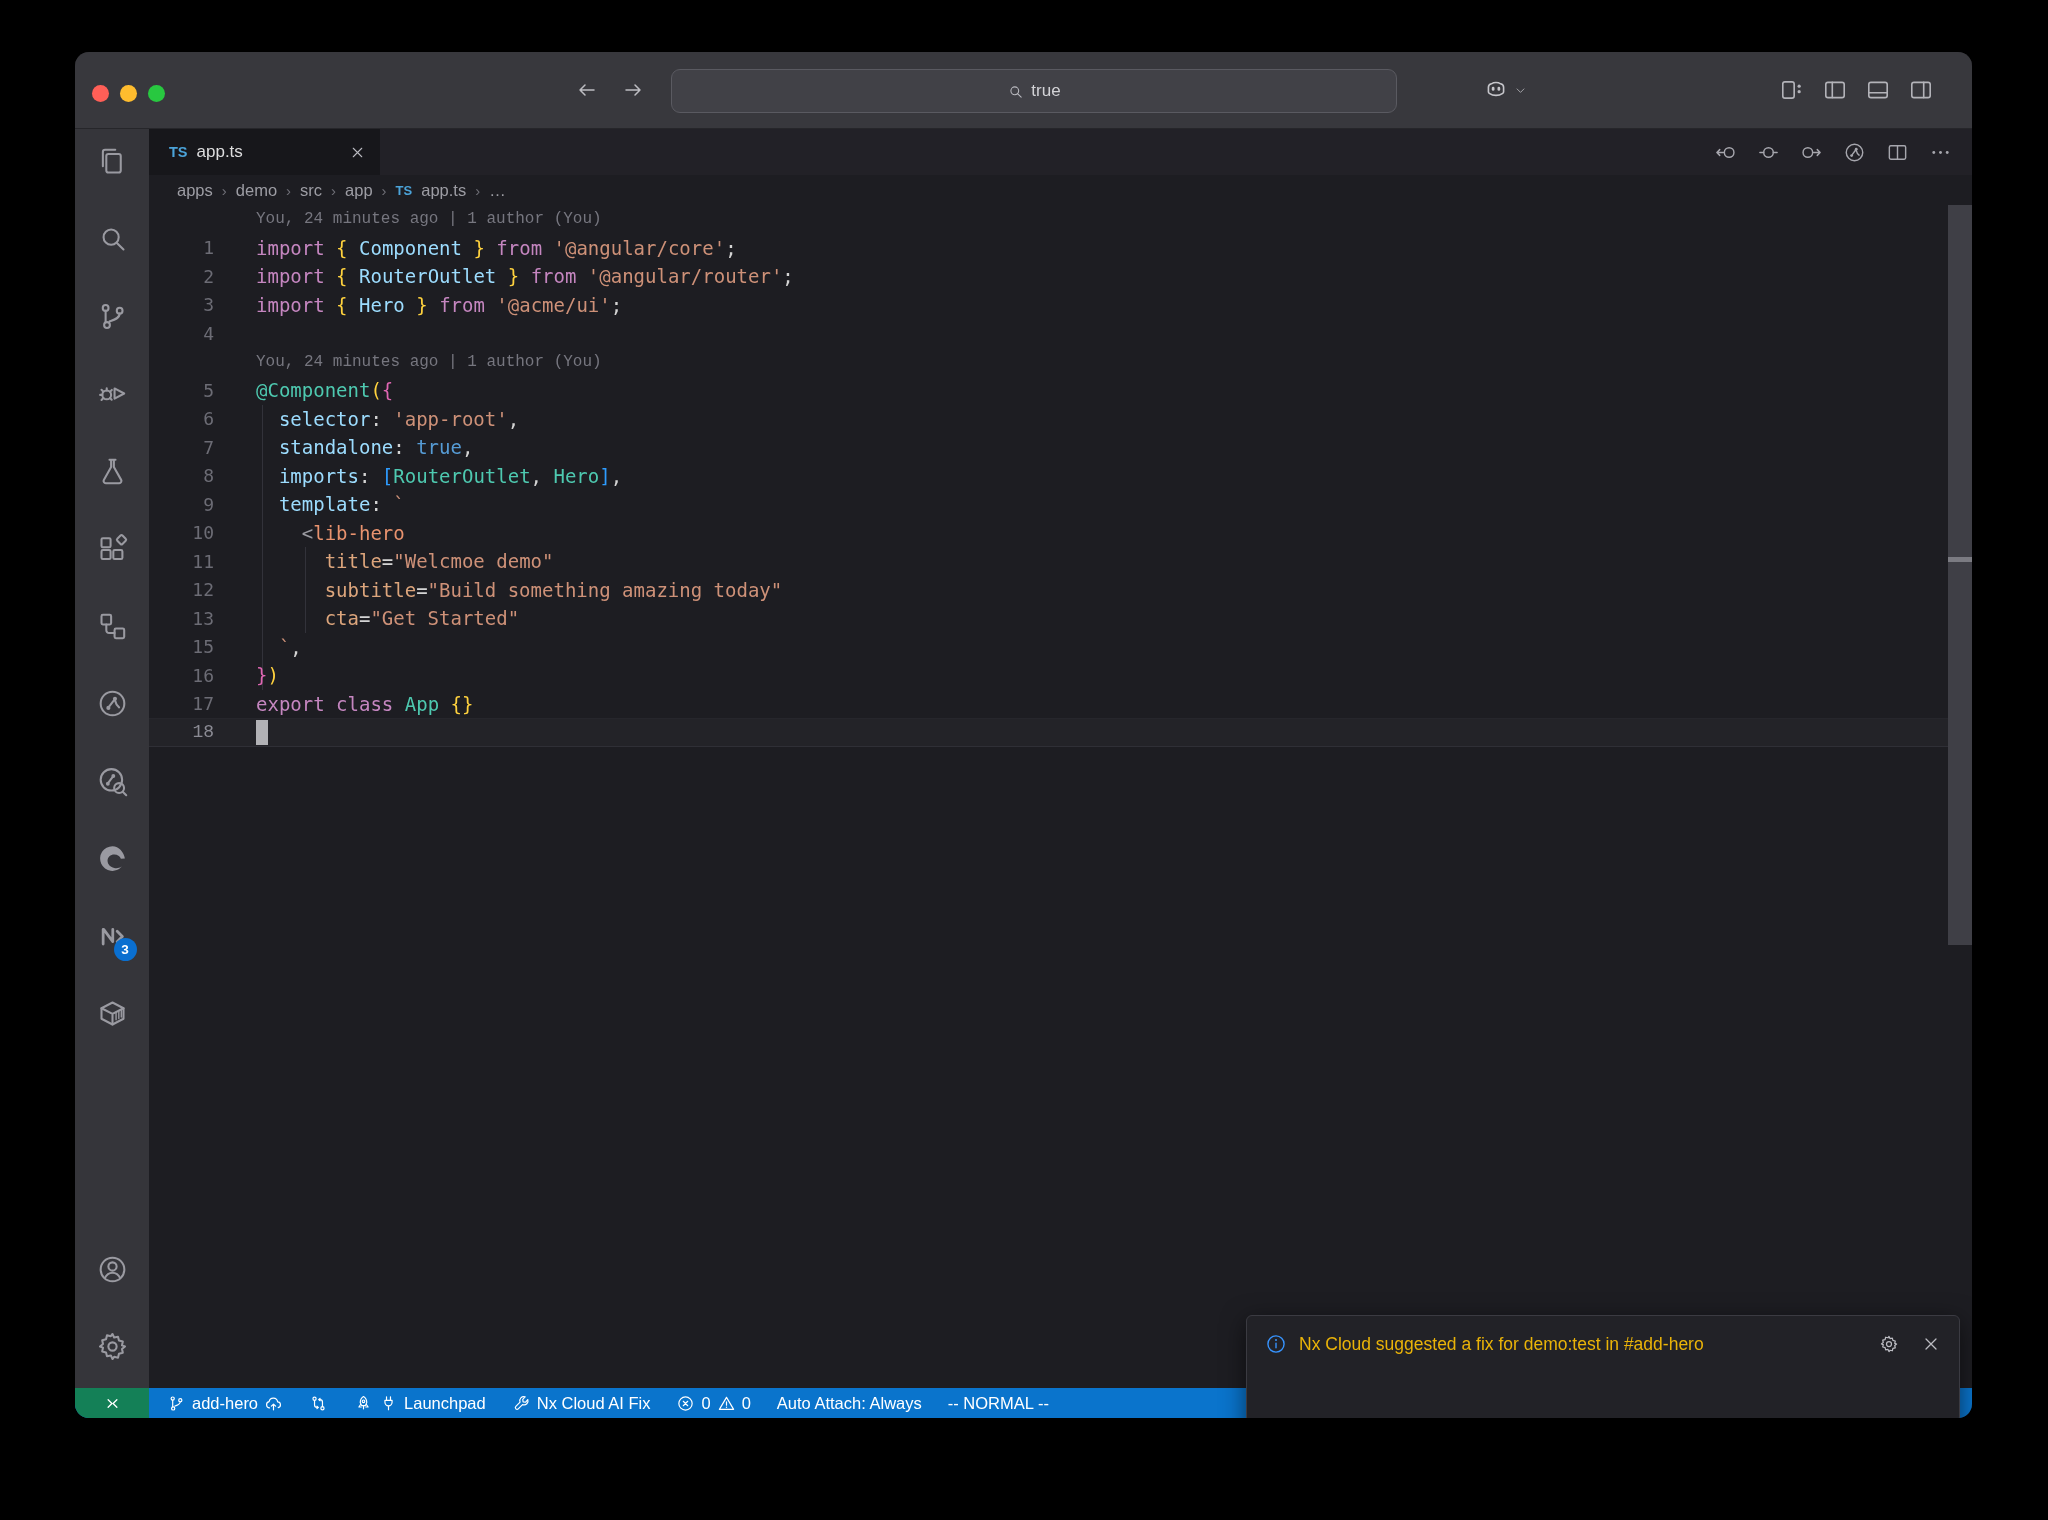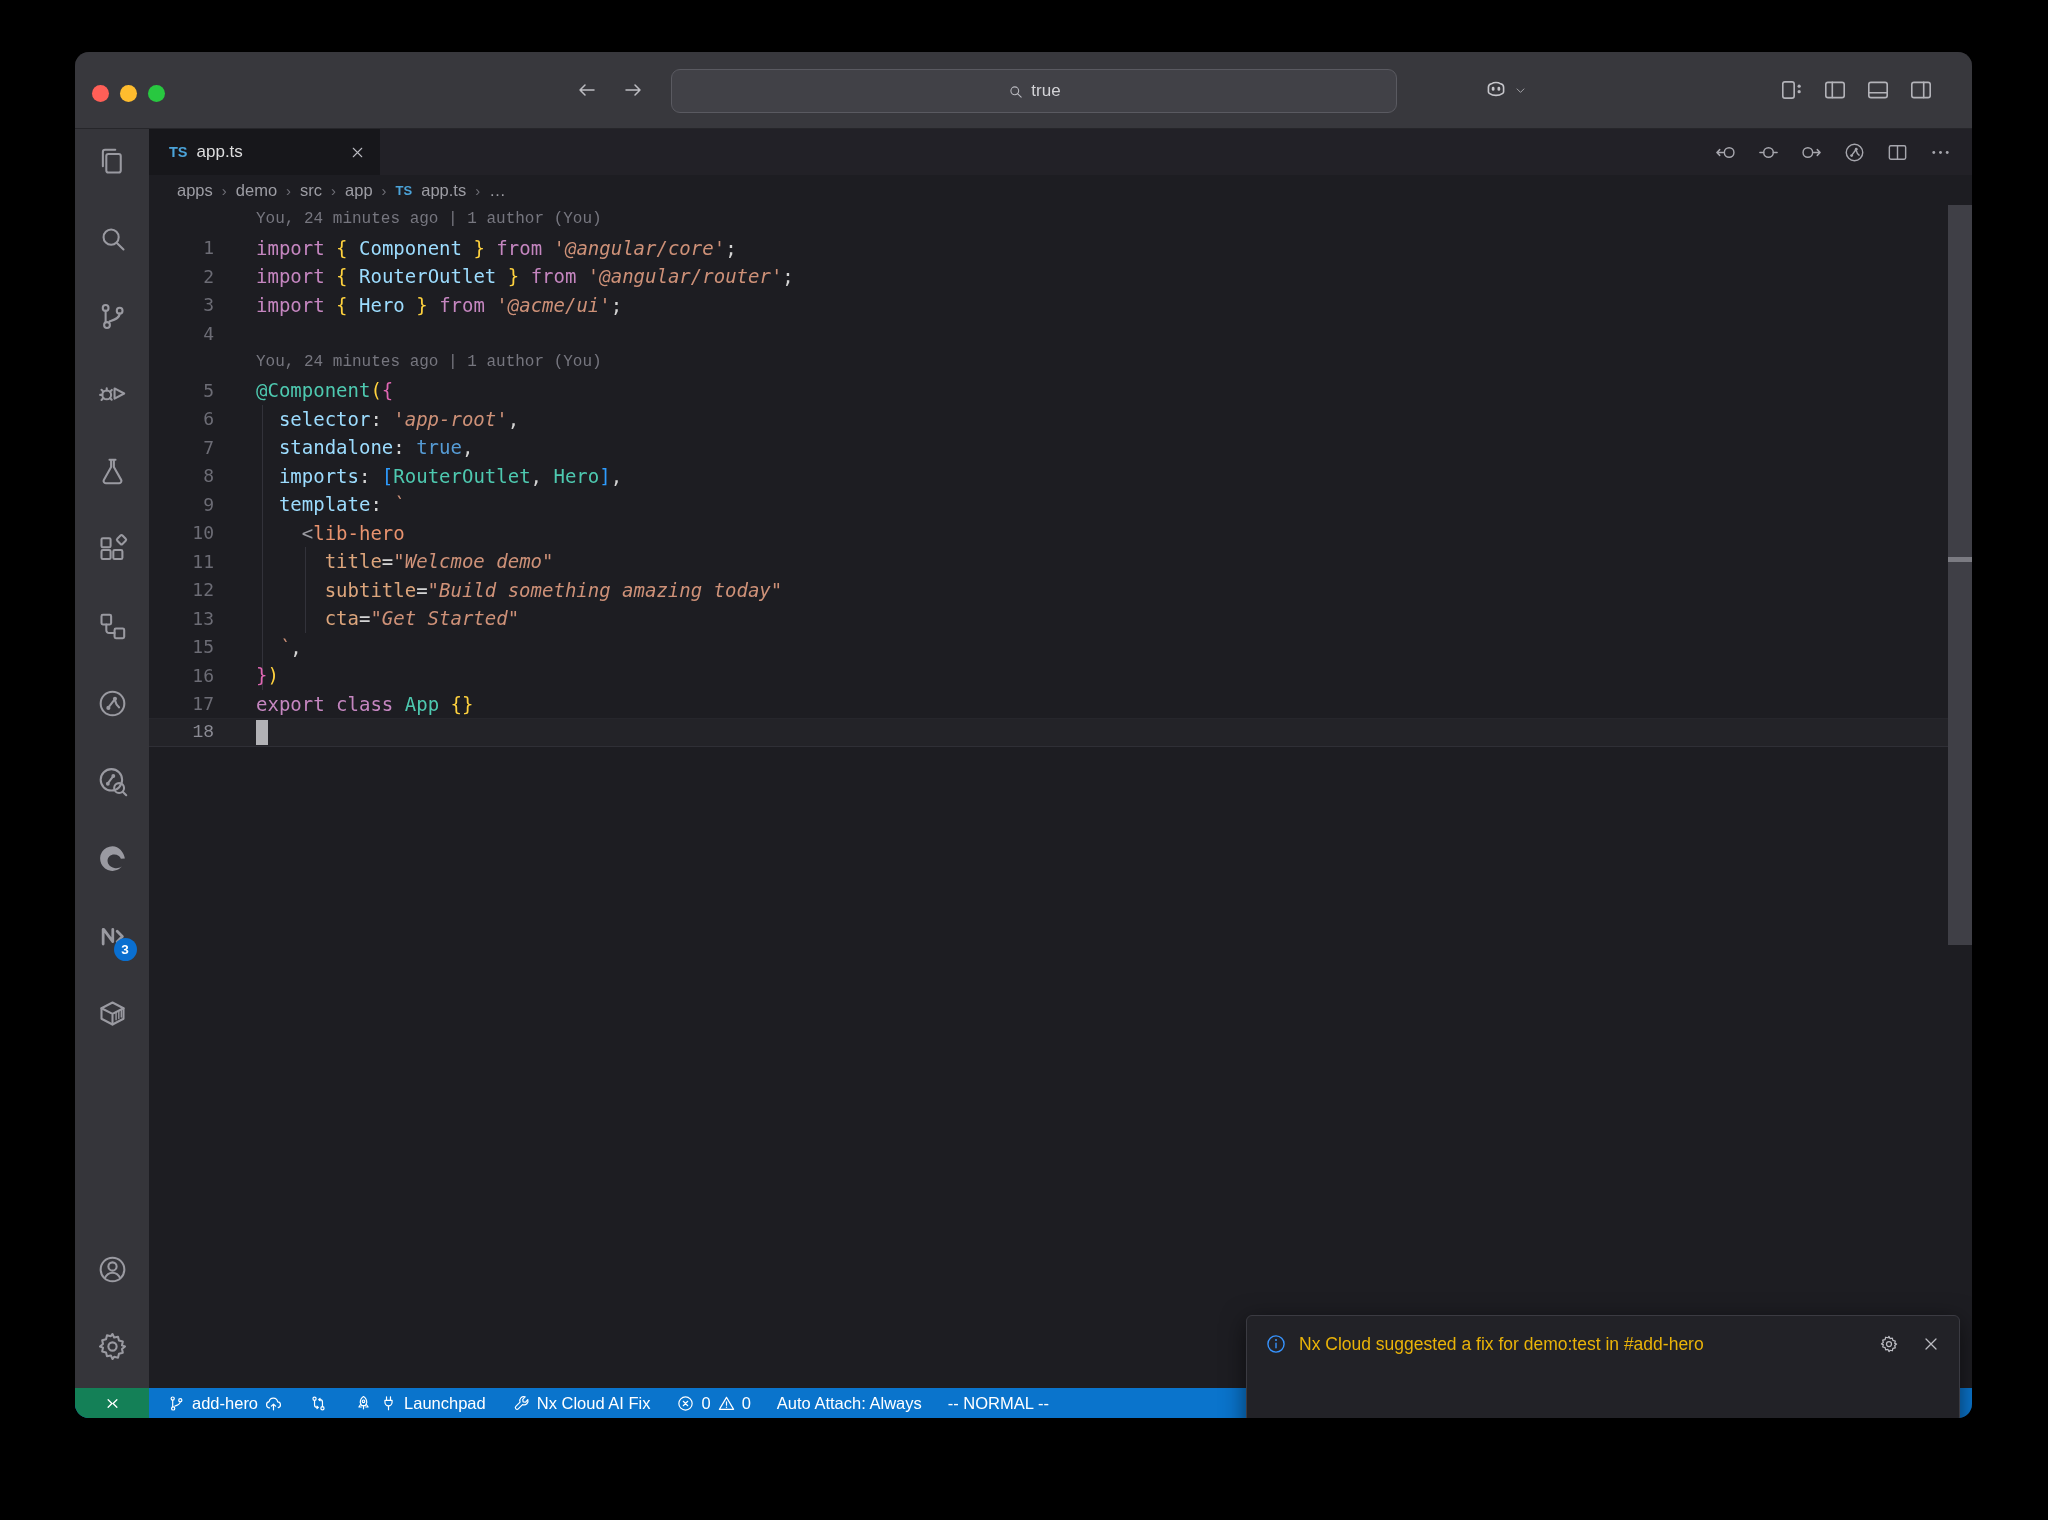--- a/index.html
+++ b/index.html
@@ -49,21 +49,21 @@
              font-family:"DejaVu Sans Mono",monospace;font-size:19px;}
   .row{position:relative;height:28.5px;display:flex;align-items:center;white-space:pre;}
   .ln{width:65px;flex:0 0 65px;text-align:right;color:var(--syn-ln);font-size:18px;}
   .codetext{padding-left:42px;}
   .row.blame{color:var(--syn-blame);font-family:Liberation Mono, monospace;font-size:16px;}
   .row.blame .codetext{padding-left:42px;}
   .row.current{background:rgba(255,255,255,.028);box-shadow:inset 0 -1px 0 #2f2f36, inset 0 1px 0 #26262c;}
   .row.current .ln{color:#8b8b94;font-family:Liberation Mono, monospace;}
   .cursor{display:inline-block;width:11.5px;height:25px;background:#b2b2b6;vertical-align:middle;}
   .s-fg{color:var(--syn-fg);} .s-kw{color:var(--syn-kw);} .s-kw2{color:var(--syn-kw2);}
-  .s-id{color:var(--syn-id);} .s-ty{color:var(--syn-ty);} .s-str{color:var(--syn-str);font-style:italic;}
+  .s-id{color:var(--syn-id);} .s-ty{color:var(--syn-ty);} .s-str{color:var(--syn-str);}
   .s-b1{color:var(--syn-b1);} .s-b2{color:var(--syn-b2);} .s-b3{color:var(--syn-b3);}
   .s-tag{color:var(--syn-tag);} .s-tagp{color:var(--syn-tagp);} .s-attr{color:var(--syn-attr);}
   .s-op{color:var(--syn-op);}
   .indent-guide{position:absolute;width:1px;background:#32323a;}
   .scroll-thumb{position:absolute;right:0;width:24px;top:0;height:740px;background:#3f3f46;}
   .scroll-cursor-mark{position:absolute;right:0;width:24px;top:352px;height:5px;background:#7b7b82;}
   
   .statusbar{height:30px;flex:0 0 30px;background:var(--c-status);display:flex;align-items:stretch;
              color:#fff;font-size:16.5px;}
   .remote{width:74px;flex:0 0 74px;background:var(--c-remote);display:flex;align-items:center;justify-content:center;}

